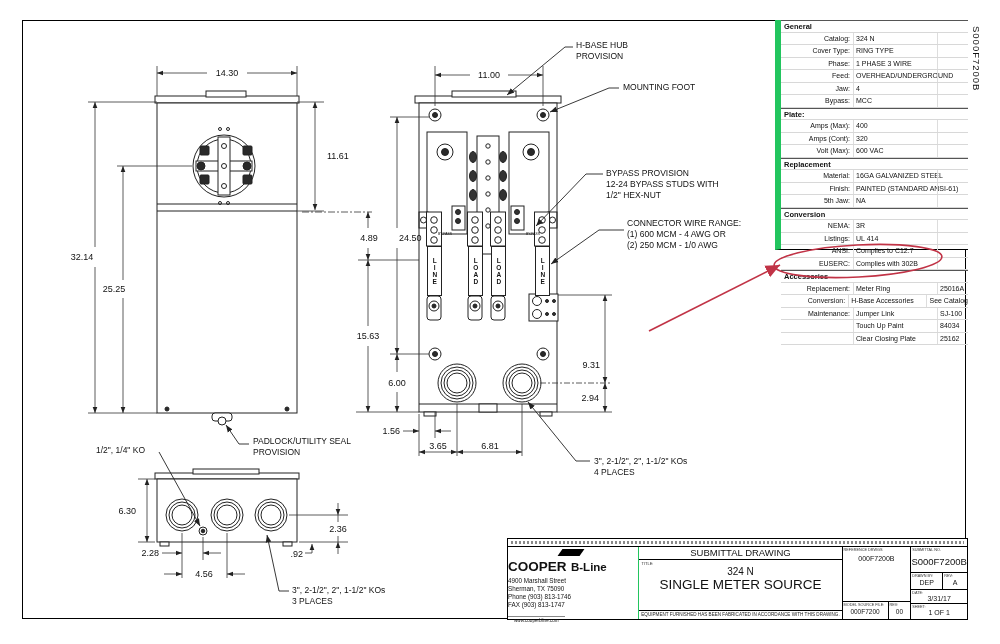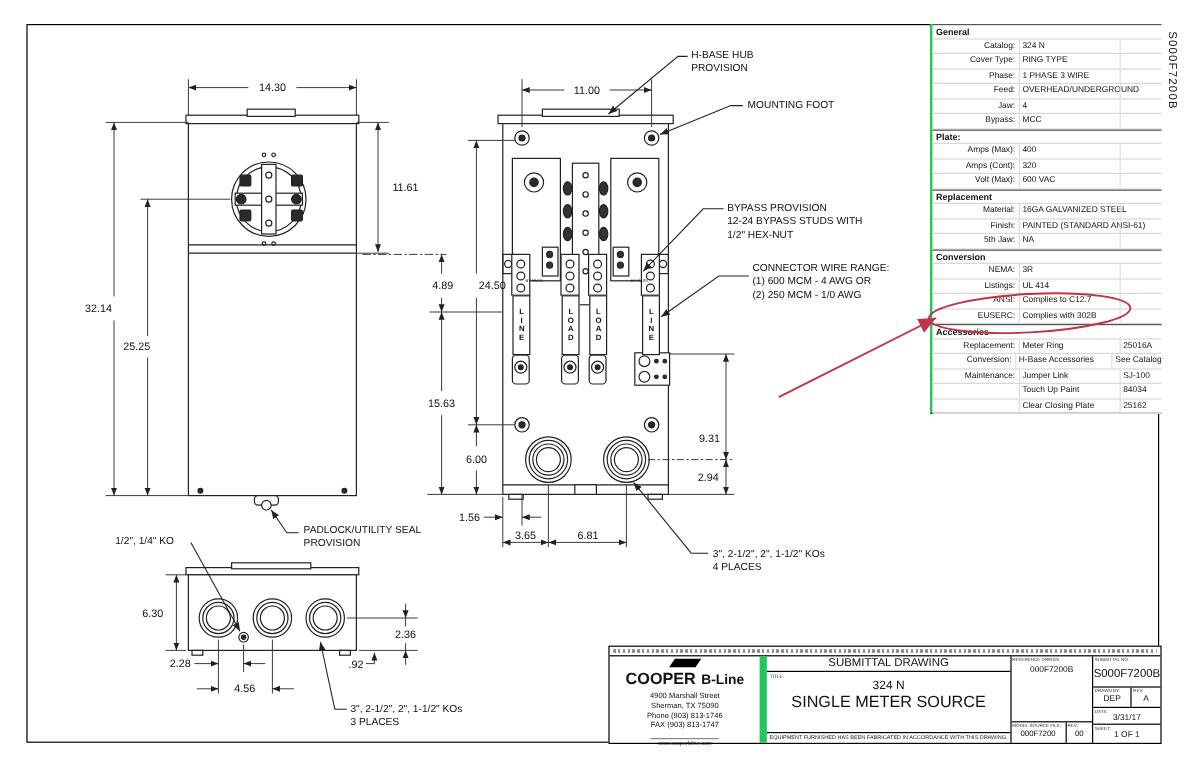--- a/index.html
+++ b/index.html
@@ -7,43 +7,43 @@
         font-family:"Liberation Sans",sans-serif;color:#111;}
   #sheet-border{position:absolute;left:22px;top:20px;width:944px;height:599px;
         border:1.5px solid #000;box-sizing:border-box;z-index:1;}
   #linework{position:absolute;left:0;top:0;z-index:2;}
   #anno{position:absolute;left:0;top:0;z-index:6;pointer-events:none;}
   svg text{font-family:"Liberation Sans",sans-serif;fill:#111;}
   .ct{font-size:8.5px;}
   .dt{font-size:9px;}
   .tiny{font-size:3.4px;}
   
-  #spec{position:absolute;left:775px;top:20px;width:193px;height:325px;z-index:3;
-        border-left:2px solid #22c55e;border-bottom:1px solid #000;box-sizing:border-box;background:#fff;}
+  #spec{position:absolute;left:775px;top:20px;width:193px;height:230px;z-index:3;
+        border-left:6px solid #22c55e;border-bottom:1px solid #000;box-sizing:border-box;background:#fff;}
   .sr{display:flex;height:12.5px;box-sizing:border-box;border-bottom:1px solid #d8d8d8;
       font-size:7px;line-height:11.5px;white-space:nowrap;}
   .sr.h{border-top:1px solid #555;}
   .sh{font-weight:bold;font-size:7.5px;padding-left:3px;}
   .sl{width:73px;text-align:right;padding-right:3px;box-sizing:border-box;border-right:1px solid #ddd;}
   .sv{width:81px;padding-left:2px;overflow:visible;}
   .sx{flex:1;border-left:1px solid #ddd;padding-left:2px;}
   
   .bus{position:absolute;top:246px;width:15px;height:50px;background:#fff;border:1px solid #222;
        box-sizing:border-box;z-index:3;display:flex;align-items:center;justify-content:center;
        writing-mode:vertical-lr;text-orientation:upright;font-size:6.5px;font-weight:bold;line-height:1;}
   
   #vcode{position:absolute;left:971px;top:26px;writing-mode:vertical-rl;font-size:9.5px;
          letter-spacing:1px;z-index:3;}
   
   #tblock{position:absolute;left:507px;top:538px;width:461px;height:82px;z-index:3;
           border:1.2px solid #000;box-sizing:border-box;background:#fff;display:flex;flex-direction:column;}
   #microrow{height:8px;border-bottom:1px solid #000;box-sizing:border-box;padding:2px 3px 0 3px;}
   .microtext{height:3px;background:repeating-linear-gradient(90deg,#8a8a8a 0 2px,transparent 2px 4px);}
   #tmain{flex:1;display:flex;min-height:0;}
-  #logocell{width:132px;border-right:6px solid #22c55e;box-sizing:border-box;text-align:center;position:relative;padding-top:3px;}
+  #logocell{width:132px;border-right:1px solid #22c55e;box-sizing:border-box;position:relative;padding-top:3px;}
   .wedge{position:absolute;left:52px;top:2px;width:22px;height:7px;background:#000;transform:skewX(-35deg);}
   .brand{margin-top:7px;font-weight:bold;letter-spacing:0;}
   .brand .c1{font-size:13.5px;font-weight:900;}
   .brand .c2{font-size:11.5px;font-weight:700;}
   .addr{font-size:6.3px;line-height:1.25;margin-top:2px;}
   .weburl{font-size:4.6px;margin-top:2px;border-top:1px solid #888;display:inline-block;padding:1px 6px 0 6px;}
   #titlecell{width:204px;border-right:1px solid #000;box-sizing:border-box;display:flex;flex-direction:column;}
   .tb-head{height:12px;border-bottom:1px solid #000;text-align:center;font-size:9.5px;line-height:12px;}
   .tb-titlearea{flex:1;position:relative;text-align:center;}
   .tb-lab{position:absolute;left:2px;top:1px;font-size:4px;color:#333;}

